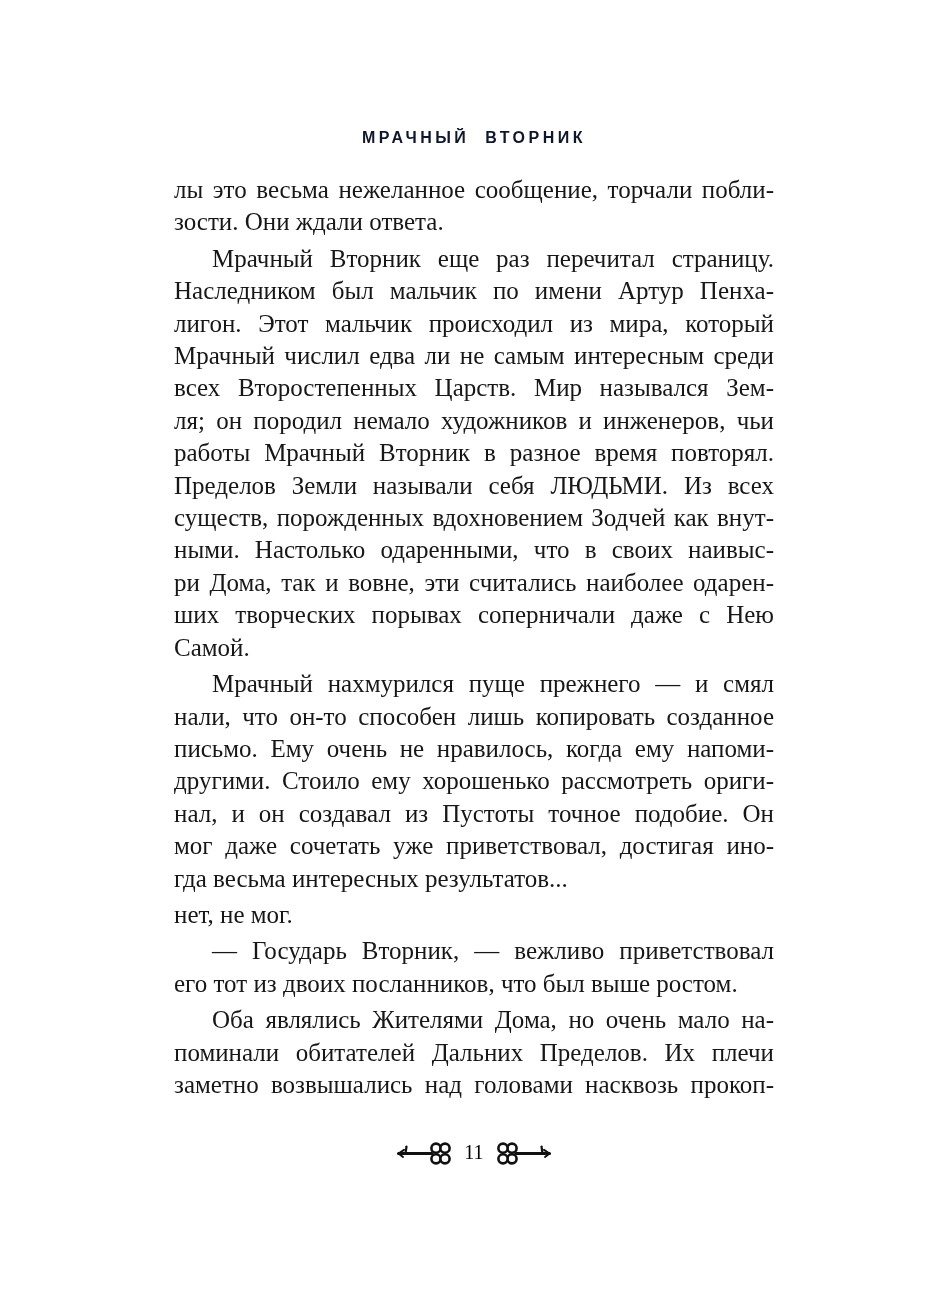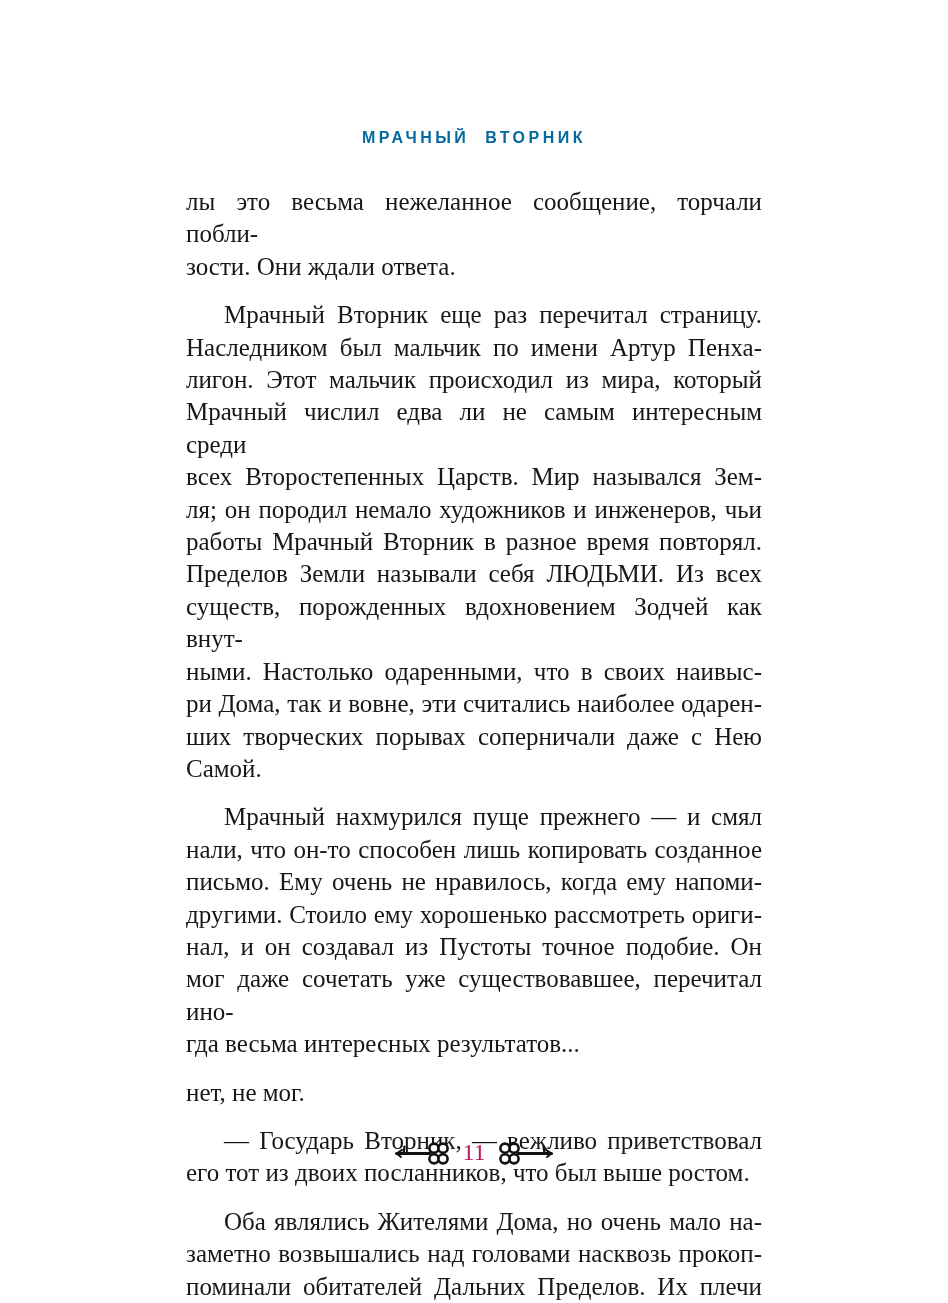--- a/index.html
+++ b/index.html
@@ -19,33 +19,33 @@
     position: absolute;
     top: 129px;
     left: 0;
     right: 0;
     text-align: center;
     font-family: "Liberation Sans", sans-serif;
     font-weight: 700;
     font-size: 16px;
     letter-spacing: 3.5px;
     word-spacing: 8px;
-    color: #0369a1;
+    color: #0f172a;
   }
   .body-text {
     position: absolute;
     top: 170px;
     left: 170px;
     width: 608px;
     font-family: "Liberation Serif", serif;
     font-size: 25px;
     line-height: 32.4px;
     color: #171717;
   }
-  .para { margin: 16px; }
+  .para { margin: 4px; }
   .line {
     text-align: justify;
     text-align-last: justify;
     text-justify: inter-word;
     white-space: normal;
   }
   .line.last { text-align-last: left; }
   .line.first { text-indent: 38px; }
   .footer {
     position: absolute;
@@ -53,22 +53,22 @@
     left: 0;
     right: 0;
     height: 34px;
     display: flex;
     justify-content: center;
     align-items: center;
     gap: 13px;
   }
   .page-number {
     font-family: "Liberation Serif", serif;
-    font-size: 24px;
-    color: #be185d;
+    font-size: 20px;
+    color: #000000;
     line-height: 1;
     padding-bottom: 2px;
   }
   .key-icon { display: block; }
   .key-icon.flipped { transform: scaleX(-1); }
 </style>
 </head>
 <body>
 
 <div class="page">
@@ -94,34 +94,34 @@
         <div class="line">ри Дома, так и вовне, эти считались наиболее одарен-</div>
         <div class="line">ших творческих порывах соперничали даже с Нею</div>
         <div class="line last">Самой.</div>
       </div>
       <div class="para">
         <div class="line first">Мрачный нахмурился пуще прежнего — и смял</div>
         <div class="line">нали, что он-то способен лишь копировать созданное</div>
         <div class="line">письмо. Ему очень не нравилось, когда ему напоми-</div>
         <div class="line">другими. Стоило ему хорошенько рассмотреть ориги-</div>
         <div class="line">нал, и он создавал из Пустоты точное подобие. Он</div>
-        <div class="line">мог даже сочетать уже существовавшее, перечитал ино-</div>
+        <div class="line">мог даже сочетать уже приветствовал, достигая ино-</div>
         <div class="line last">гда весьма интересных результатов...</div>
       </div>
       <div class="para">
         <div class="line last">нет, не мог.</div>
       </div>
       <div class="para">
         <div class="line first">— Государь Вторник, — вежливо приветствовал</div>
         <div class="line last">его тот из двоих посланников, что был выше ростом.</div>
       </div>
       <div class="para">
         <div class="line first">Оба являлись Жителями Дома, но очень мало на-</div>
+        <div class="line">поминали обитателей Дальних Пределов. Их плечи</div>
         <div class="line">заметно возвышались над головами насквозь прокоп-</div>
-        <div class="line">поминали обитателей Дальних Пределов. Их плечи</div>
       </div>
     </div>
 
   <div class="footer">
     <svg class="key-icon" width="56" height="27" viewBox="0 0 56 27" aria-hidden="true">
       <g stroke="#111111" fill="none" stroke-linecap="round">
         <line x1="3.5" y1="13.5" x2="37" y2="13.5" stroke-width="3"></line>
         <line x1="11.5" y1="6.5" x2="10.5" y2="13.5" stroke-width="2.2"></line>
         <path d="M3.5,13.5 L9,9.8 M3.5,13.5 L8,17" stroke-width="2"></path>
         <circle cx="41" cy="8.2" r="4.6" stroke-width="2.6" fill="#ffffff"></circle>

